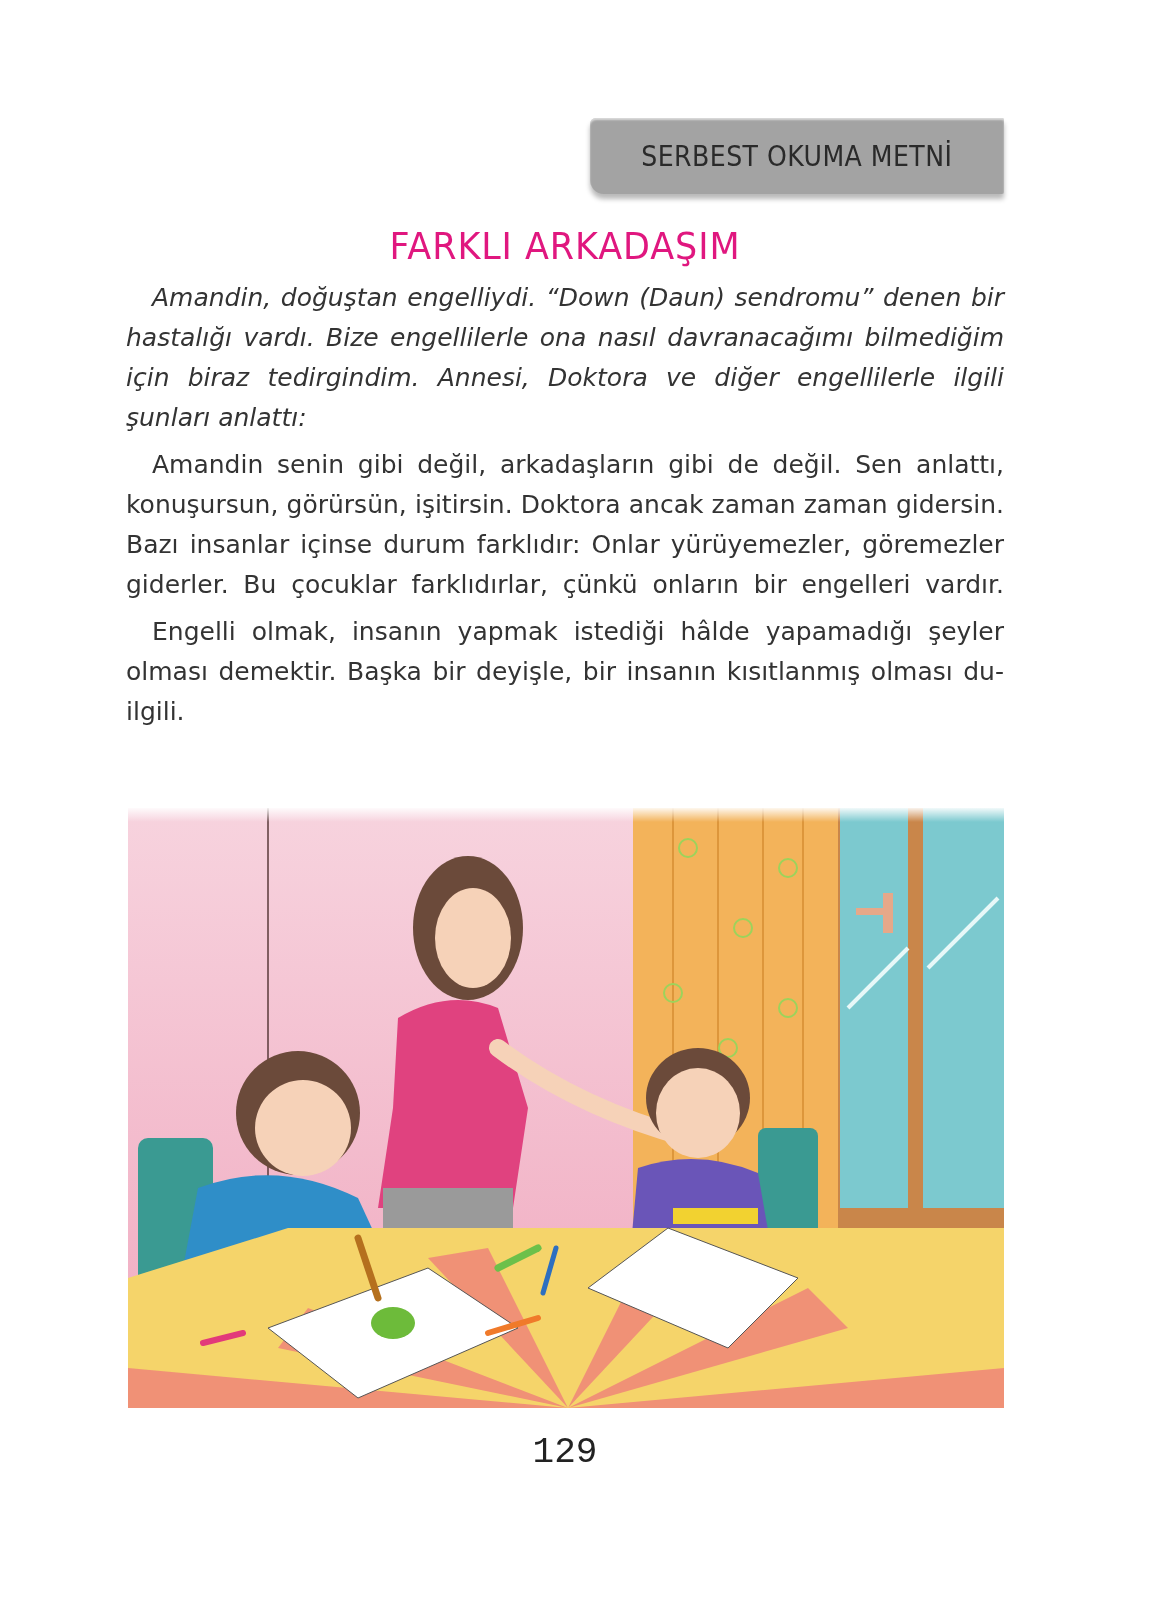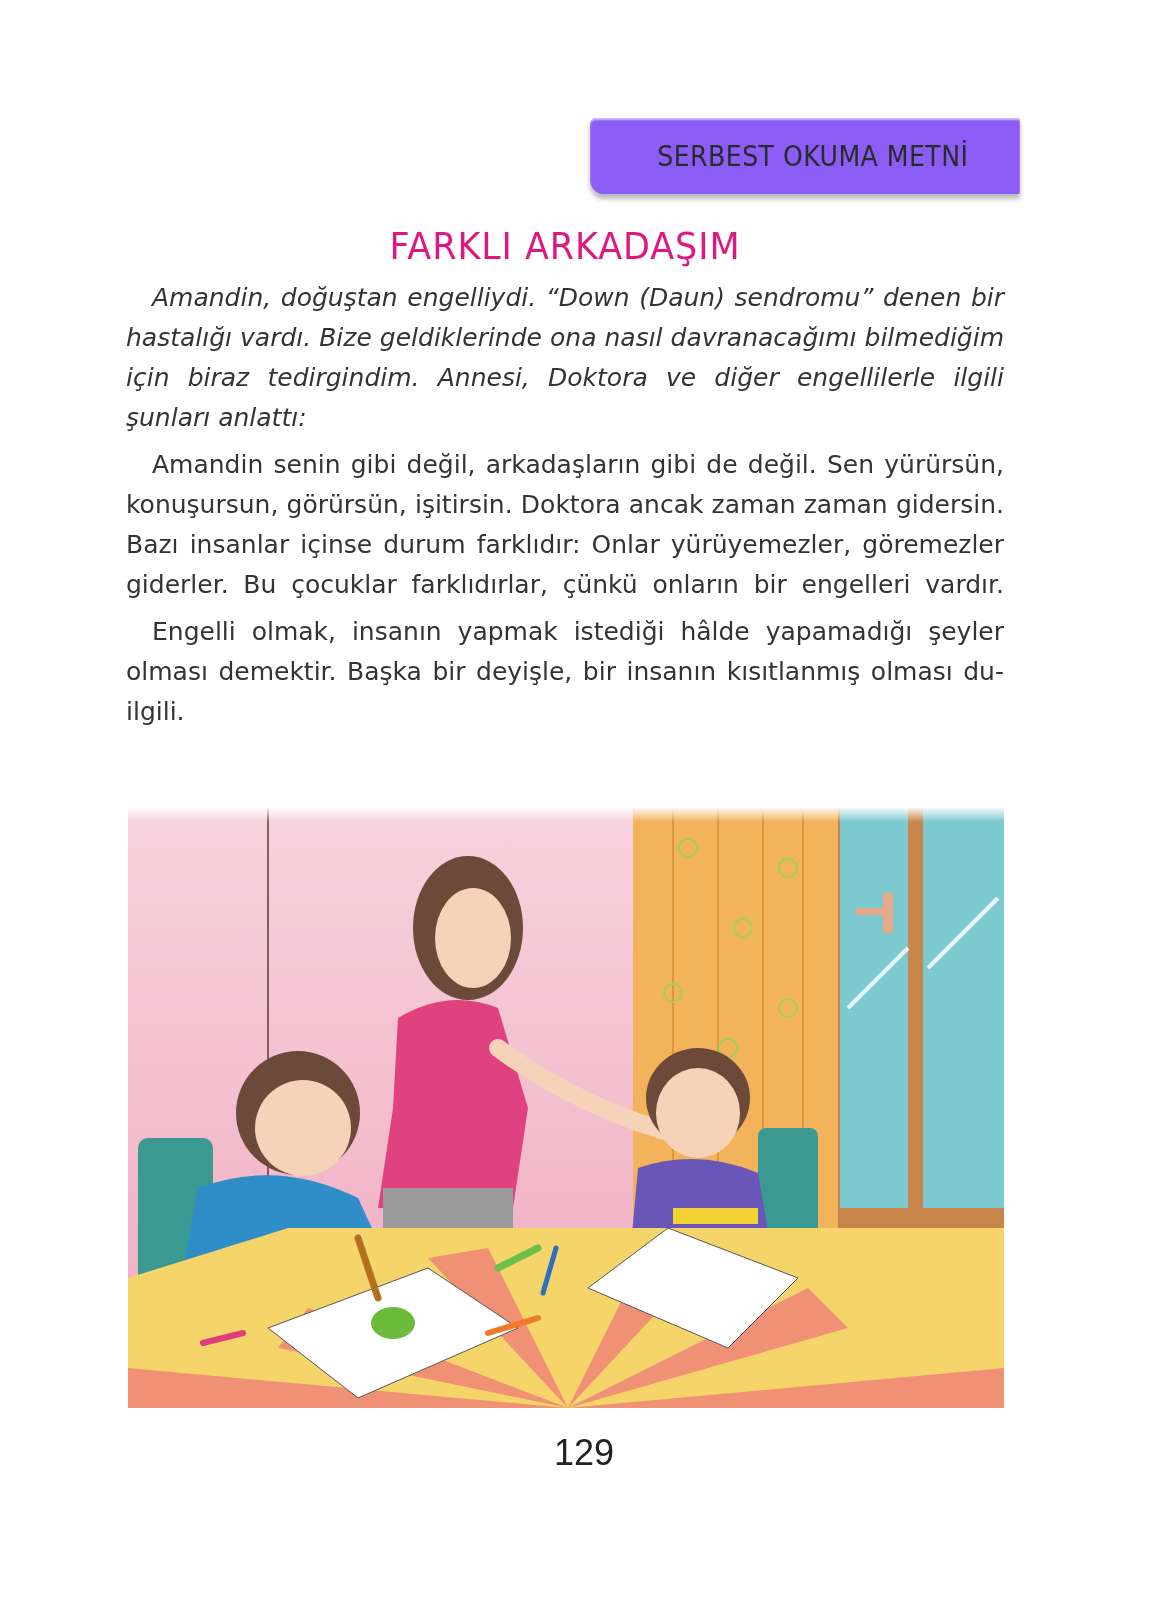--- a/index.html
+++ b/index.html
@@ -1,55 +1,55 @@
 <!DOCTYPE html>
 <html><head>
 <meta charset="utf-8">
 <style>
   html, body { margin: 0; padding: 0; background: #ffffff; }
   body { width: 1163px; height: 1616px; position: relative; overflow: hidden;
          font-family: "DejaVu Sans", sans-serif; color: #2b2b2b; }
   .badge { position: absolute; left: 590px; top: 118px; width: 414px; height: 76px;
-           background: #8b5cf6; border-radius: 6px 2px 2px 14px;
+           background: #a3a3a3; border-radius: 6px 2px 2px 14px;
            box-shadow: 0 5px 5px rgba(0,0,0,0.28), inset 0 2px 2px rgba(255,255,255,0.6);
-           display: flex; align-items: center; justify-content: center; padding-left: 16px; }
+           display: flex; align-items: center; justify-content: center; }
   .badge span { font-family: "DejaVu Sans", sans-serif; font-size: 28px; letter-spacing: 0.5px;
                 color: #2a2a2a; transform: scaleX(0.9); display: inline-block; }
   .title { position: absolute; left: 0; width: 1130px; top: 224px; text-align: center;
            font-size: 38px; color: #e0177f; letter-spacing: 1px;
            font-family: "DejaVu Sans", sans-serif; transform: scaleX(0.92); }
   .text { position: absolute; left: 126px; width: 878px; top: 278px; }
   .line { display: block; font-size: 25px; line-height: 40px; height: 40px; white-space: nowrap;
           text-align: justify; text-align-last: justify; color: #333; }
   .line.last { text-align-last: left; }
   .italic .line { font-style: italic; }
   .para { margin-bottom: 7px; }
   .indent { padding-left: 26px; }
   .illustration { position: absolute; left: 128px; top: 808px; width: 876px; height: 600px; overflow: hidden; }
   .page-number { position: absolute; left: 0; width: 1130px; top: 1432px; text-align: center;
-                 font-size: 36px; color: #222; font-family: Liberation Sans, sans-serif; padding-left: 19px; }
+                 font-size: 36px; color: #222; font-family: Liberation Mono, monospace; }
 </style>
 </head>
 <body>
 
 <div class="badge">
   <span>SERBEST OKUMA METNİ</span>
 </div>
 
 <div class="title">FARKLI ARKADAŞIM</div>
 
 <div class="text">
   <div class="para italic">
     <span class="line indent">Amandin, doğuştan engelliydi. “Down (Daun) sendromu” denen bir</span>
-    <span class="line">hastalığı vardı. Bize geldiklerinde ona nasıl davranacağımı bilmediğim</span>
+    <span class="line">hastalığı vardı. Bize engellilerle ona nasıl davranacağımı bilmediğim</span>
     <span class="line">için biraz tedirgindim. Annesi, Doktora ve diğer engellilerle ilgili</span>
     <span class="line last">şunları anlattı:</span>
   </div>
   <div class="para">
-    <span class="line indent">Amandin senin gibi değil, arkadaşların gibi de değil. Sen yürürsün,</span>
+    <span class="line indent">Amandin senin gibi değil, arkadaşların gibi de değil. Sen anlattı,</span>
     <span class="line">konuşursun, görürsün, işitirsin. Doktora ancak zaman zaman gidersin.</span>
     <span class="line">Bazı insanlar içinse durum farklıdır: Onlar yürüyemezler, göremezler</span>
     <span class="line">giderler. Bu çocuklar farklıdırlar, çünkü onların bir engelleri vardır.</span>
   </div>
   <div class="para">
     <span class="line indent">Engelli olmak, insanın yapmak istediği hâlde yapamadığı şeyler</span>
     <span class="line">olması demektir. Başka bir deyişle, bir insanın kısıtlanmış olması du-</span>
     <span class="line last">ilgili.</span>
   </div>
 </div>

